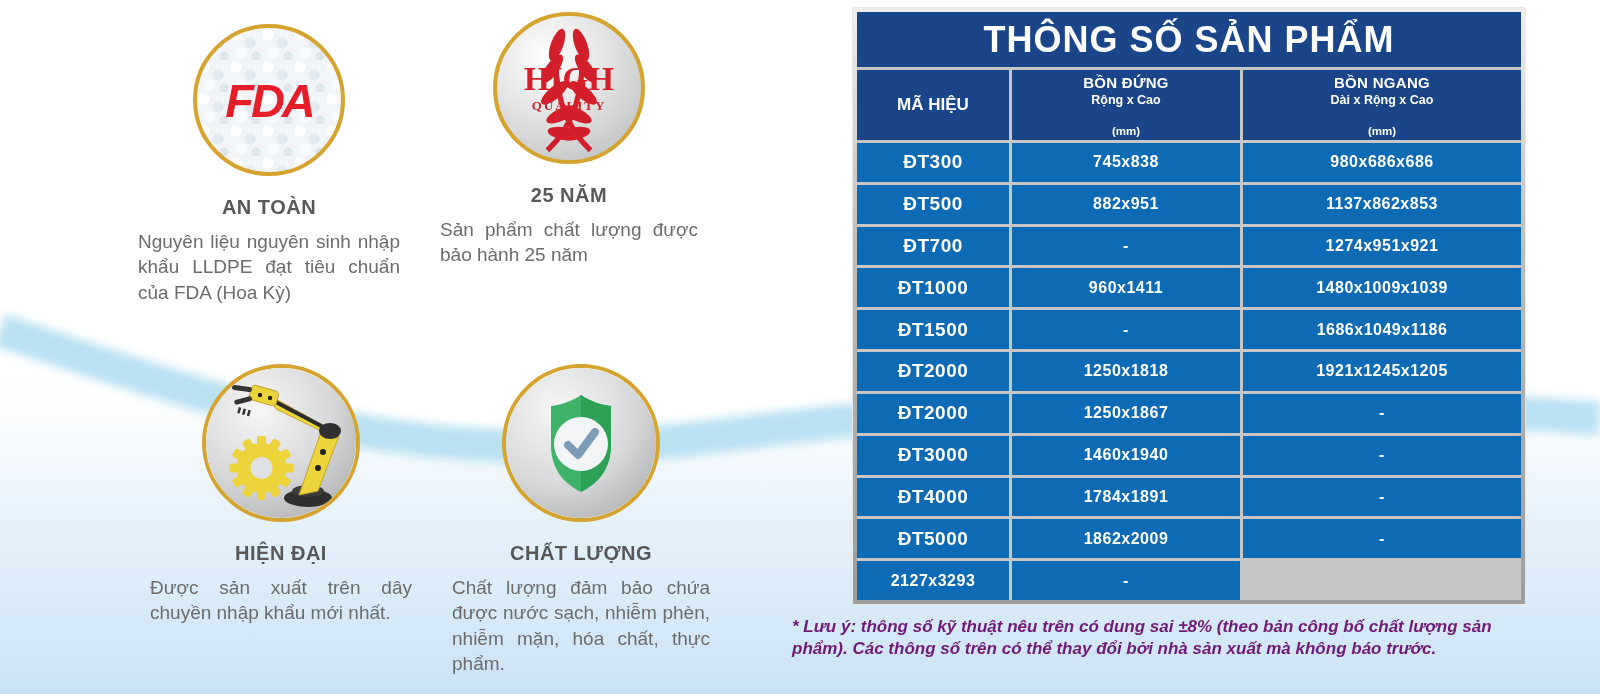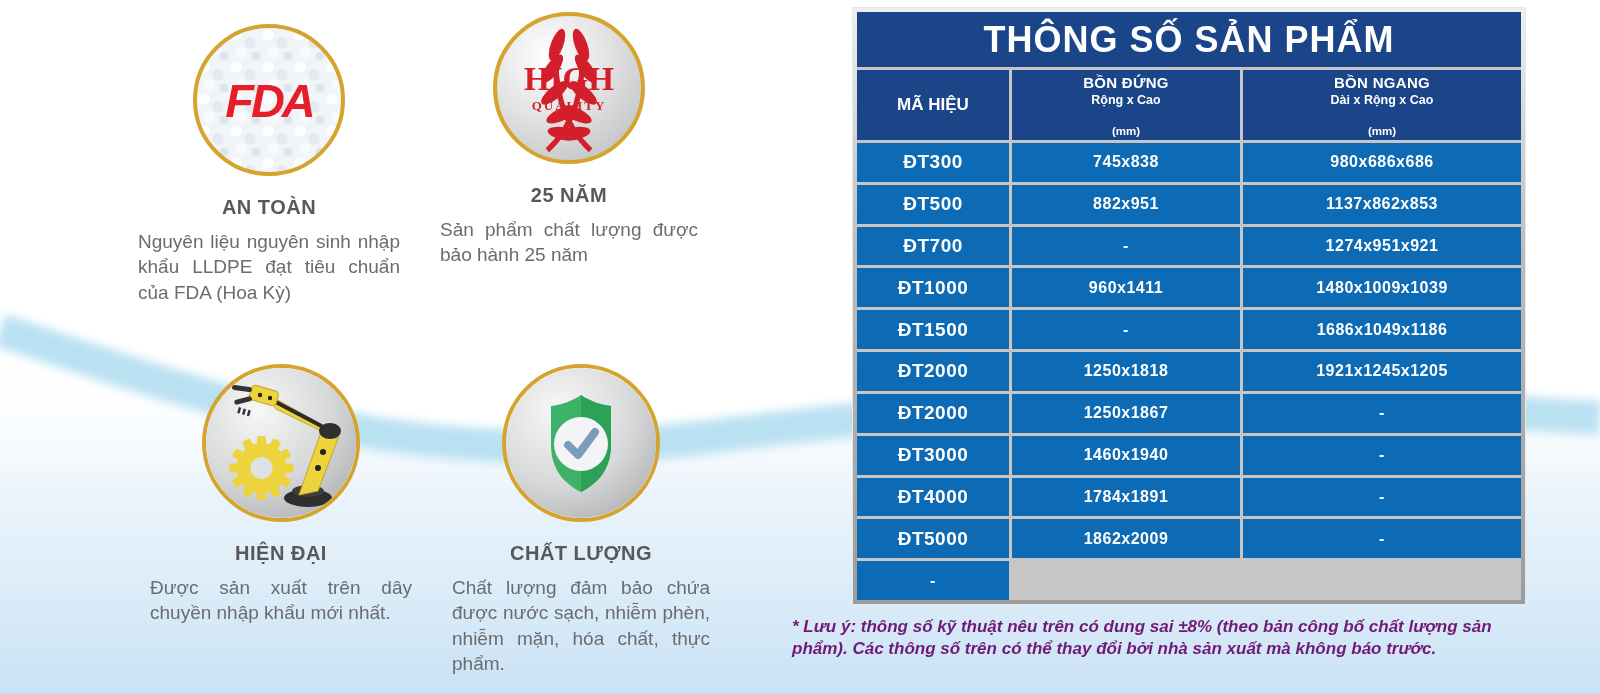--- a/index.html
+++ b/index.html
@@ -280,19 +280,20 @@
   <div class="cell body c-val">-</div>
 
   <div class="cell body c-model">ĐT4000</div>
   <div class="cell body c-val">1784x1891</div>
   <div class="cell body c-val">-</div>
 
   <div class="cell body c-model">ĐT5000</div>
   <div class="cell body c-val">1862x2009</div>
   <div class="cell body c-val">-</div>
 
+  <div class="cell body c-val">2127x3293</div>
   <div class="cell body c-val">-</div>
 </div>
   </section>
 
   <p class="footnote">* Lưu ý: thông số kỹ thuật nêu trên có dung sai ±8% (theo bản công bố chất lượng sản phẩm). Các thông số trên có thể thay đổi bởi nhà sản xuất mà không báo trước.</p>
 
 </div>
 
 </body></html>

